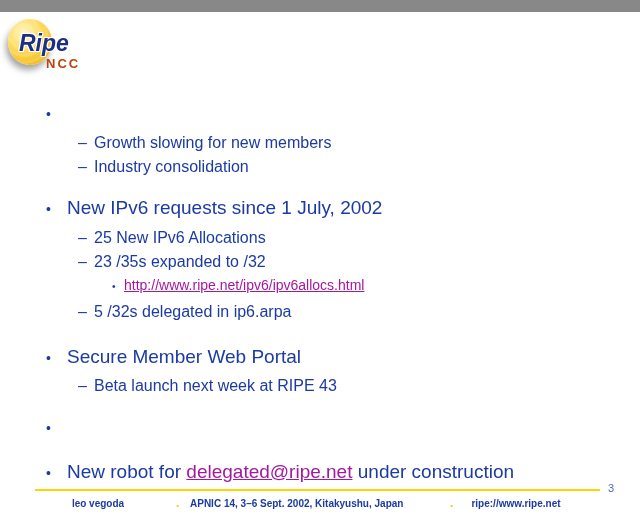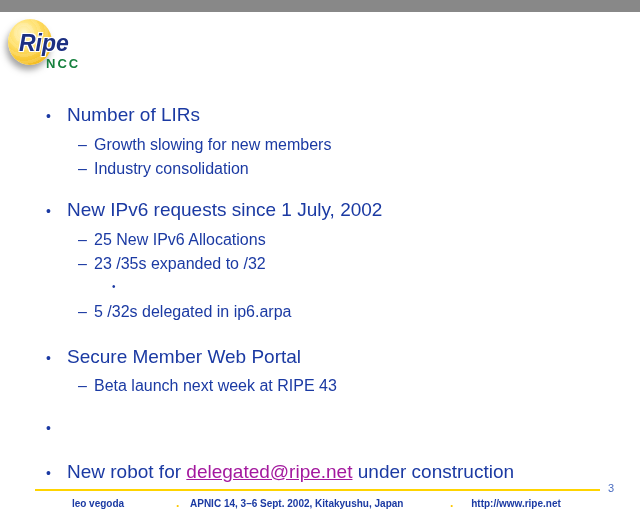--- a/index.html
+++ b/index.html
@@ -26,21 +26,21 @@
     opacity:.5;
   }
   .logo-ripe{
     position:absolute;left:13px;top:12px;
     font-size:23px;font-weight:bold;font-style:italic;
     color:#1c2f82;letter-spacing:0px;
     text-shadow:-1px -1px 0 #fff,1px -1px 0 #fff,-1px 1px 0 #fff,1px 1px 0 #fff;
   }
   .logo-ncc{
     position:absolute;left:40px;top:38px;
-    font-size:13px;font-weight:bold;color:#15803d;letter-spacing:2px;
+    font-size:13px;font-weight:bold;color:#c2410c;letter-spacing:2px;
   }
   
   .title{
     position:absolute;left:0;right:0;top:35px;
     text-align:center;
     font-size:30px;font-weight:bold;
     color:var(--title-blue,#10339e);
     letter-spacing:0px;
   }
   
@@ -84,21 +84,20 @@
     <div class="globe"></div>
     <div class="logo-ripe">Ripe</div>
     <div class="logo-ncc">NCC</div>
   </div>
 
 
   <div class="content">
 
     <div class="line l1" style="margin-top:0">
       <span class="marker">•</span>
-      <span class="txt">Number of LIRs</span>
     </div>
     <div class="line l2" style="margin-top:8px">
       <span class="marker">–</span>
       <span class="txt">Growth slowing for new members</span>
     </div>
     <div class="line l2" style="margin-top:5px">
       <span class="marker">–</span>
       <span class="txt">Industry consolidation</span>
     </div>
 
@@ -109,20 +108,21 @@
     <div class="line l2" style="margin-top:8px">
       <span class="marker">–</span>
       <span class="txt">25 New IPv6 Allocations</span>
     </div>
     <div class="line l2" style="margin-top:5px">
       <span class="marker">–</span>
       <span class="txt">23 /35s expanded to /32</span>
     </div>
     <div class="line l3" style="margin-top:6px">
       <span class="marker">•</span>
+      <a class="txt link">http://www.ripe.net/ipv6/ipv6allocs.html</a>
     </div>
     <div class="line l2" style="margin-top:7px">
       <span class="marker">–</span>
       <span class="txt">5 /32s delegated in ip6.arpa</span>
     </div>
 
     <div class="line l1" style="margin-top:25px">
       <span class="marker">•</span>
       <span class="txt">Secure Member Web Portal</span>
     </div>
@@ -144,16 +144,16 @@
 
   </div>
 
   <div class="footer-line"></div>
   <div class="page-number">3</div>
   <div class="footer">
     <span class="f-author">leo vegoda</span>
     <span class="f-dot1">.</span>
     <span class="f-conf">APNIC 14, 3–6 Sept. 2002, Kitakyushu, Japan</span>
     <span class="f-dot2">.</span>
-    <span class="f-url">http://www.ripe.net</span>
+    <span class="f-url">ripe://www.ripe.net</span>
   </div>
 
 </div>
 
 </body></html>

